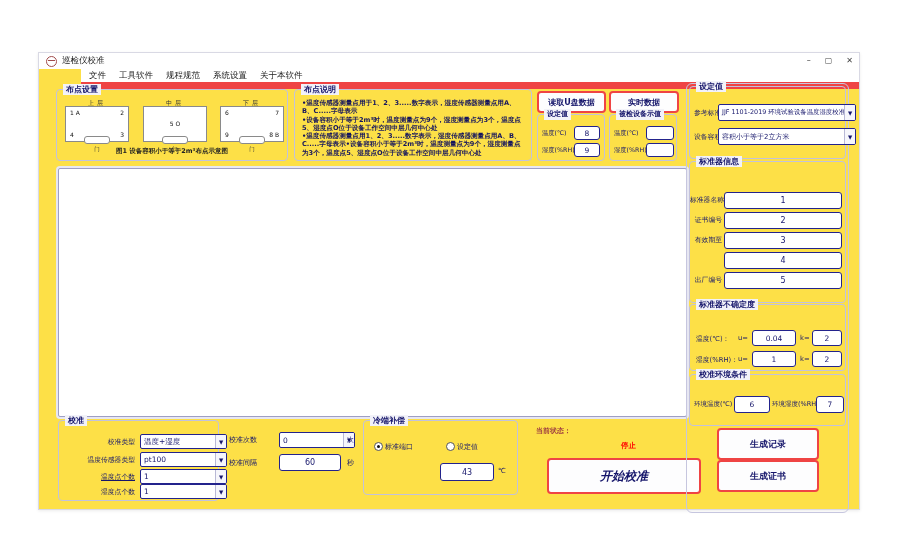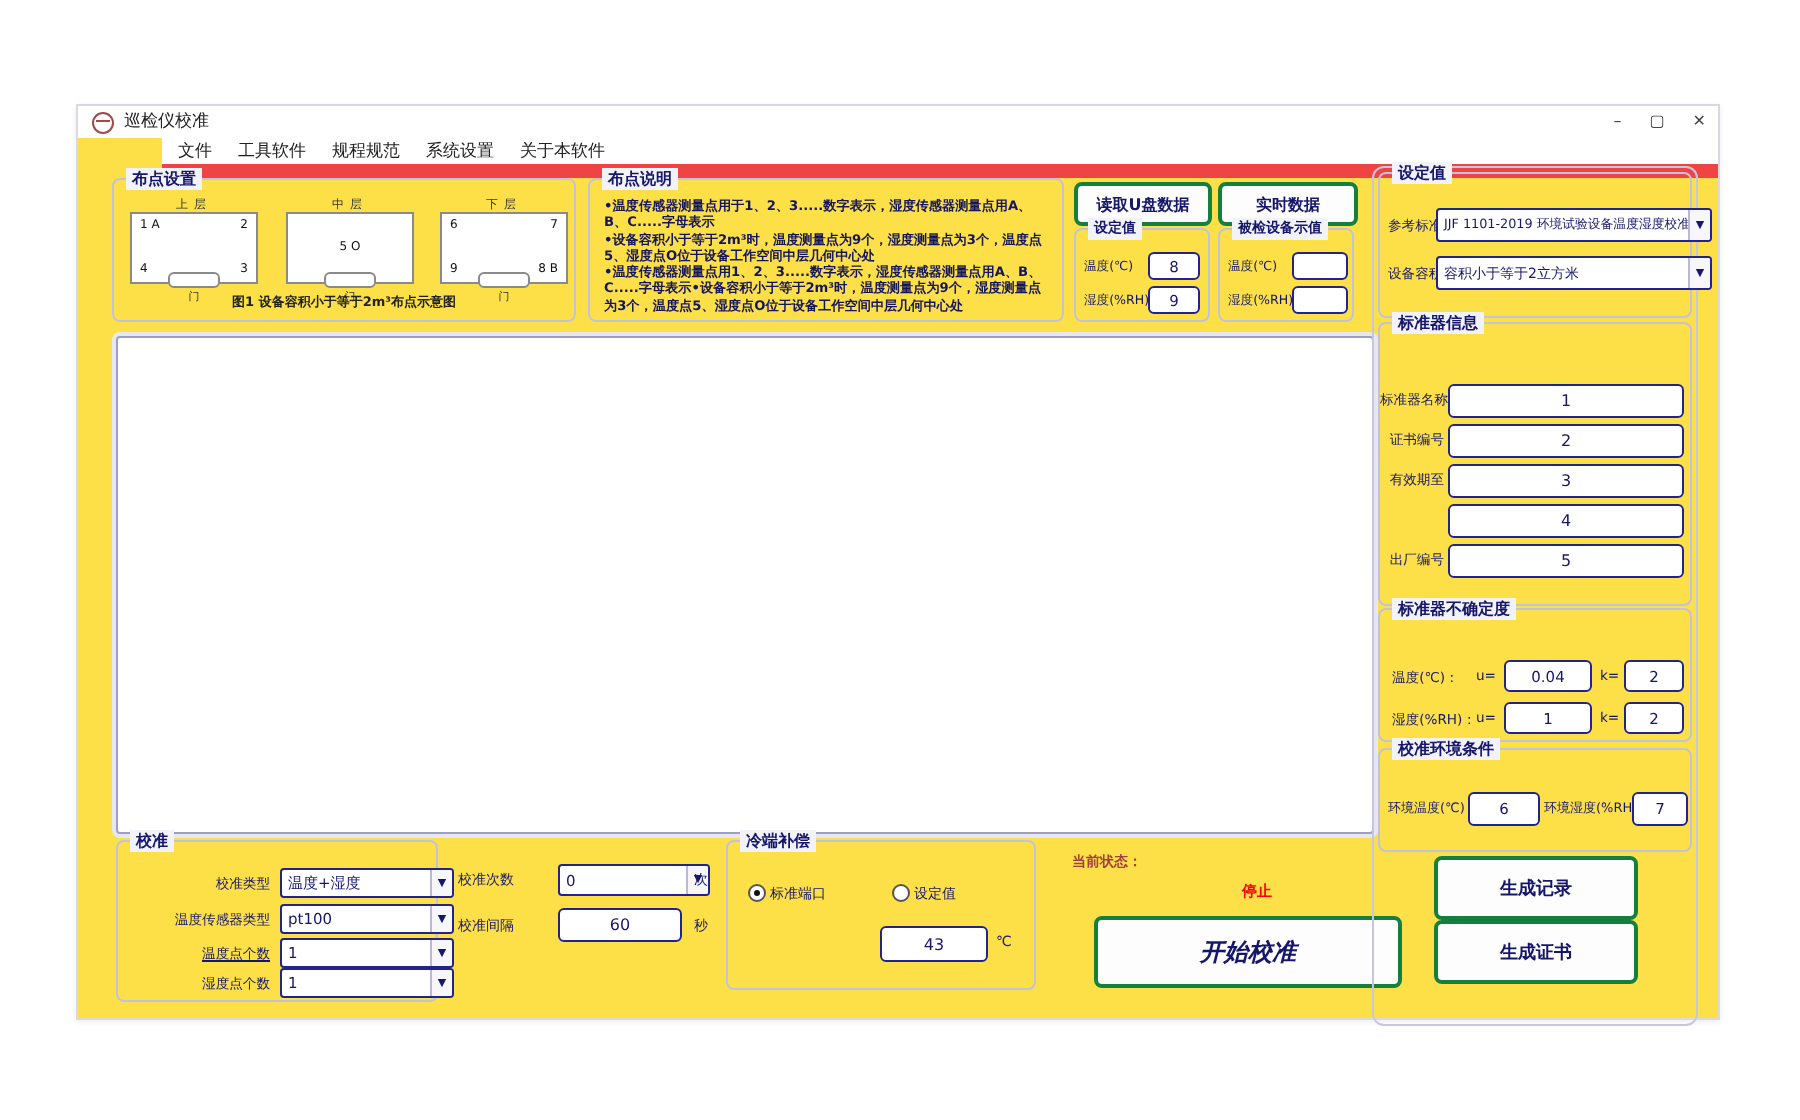--- a/index.html
+++ b/index.html
@@ -13,21 +13,21 @@
   .wtitle{font-size:8.5px;color:#222;}
   .wctrls{position:absolute;right:6px;top:0;height:16px;display:flex;align-items:center;gap:14px;}
   .wctrls span{font-size:8px;color:#444;line-height:16px;cursor:default;}
   .menubar{position:absolute;left:0;top:16px;right:0;height:13px;background:#fff;border-bottom:7px solid #ef4444;
            display:flex;align-items:center;padding-left:8px;gap:13px;margin-left:42px;}
   .menubar span{font-size:8.5px;color:#222;cursor:default;}
   .group{position:absolute;border:1px solid #c2c2dc;border-radius:4px;background:transparent;}
   .gtitle{position:absolute;top:-6px;left:6px;font-size:8px;font-weight:bold;color:#16166b;
           background:#f2f2f9;padding:0 3px;line-height:11px;white-space:nowrap;}
   .gtitle.sm{font-size:7px;}
-  .btn{position:absolute;background:#fdfdfe;border:2px solid #15803d;border-radius:4px;color:#16166b;
+  .btn{position:absolute;background:#fdfdfe;border:2px solid #ef4444;border-radius:4px;color:#16166b;
        font-weight:bold;display:flex;align-items:center;justify-content:center;cursor:default;}
   .ibox{position:absolute;background:#fff;border:1px solid #23238c;border-radius:3px;color:#16166b;
         display:flex;align-items:center;justify-content:center;font-size:8px;}
   .dd{position:absolute;background:#fff;border:1px solid #23238c;border-radius:2px;color:#16166b;
       font-size:7.5px;display:flex;align-items:center;padding:0 11px 0 3px;overflow:hidden;white-space:nowrap;}
   .dd .arr{position:absolute;right:0;top:0;bottom:0;width:10px;display:flex;align-items:center;
            justify-content:center;font-size:5.5px;color:#16166b;border-left:1px solid #b9b9d6;background:#f6f6fb;}
   .lbl{position:absolute;font-size:7px;color:#16166b;white-space:nowrap;}
   .lbl.r{text-align:right;}
   .main-area{position:absolute;left:19px;top:115px;width:627px;height:247px;background:#fff;

